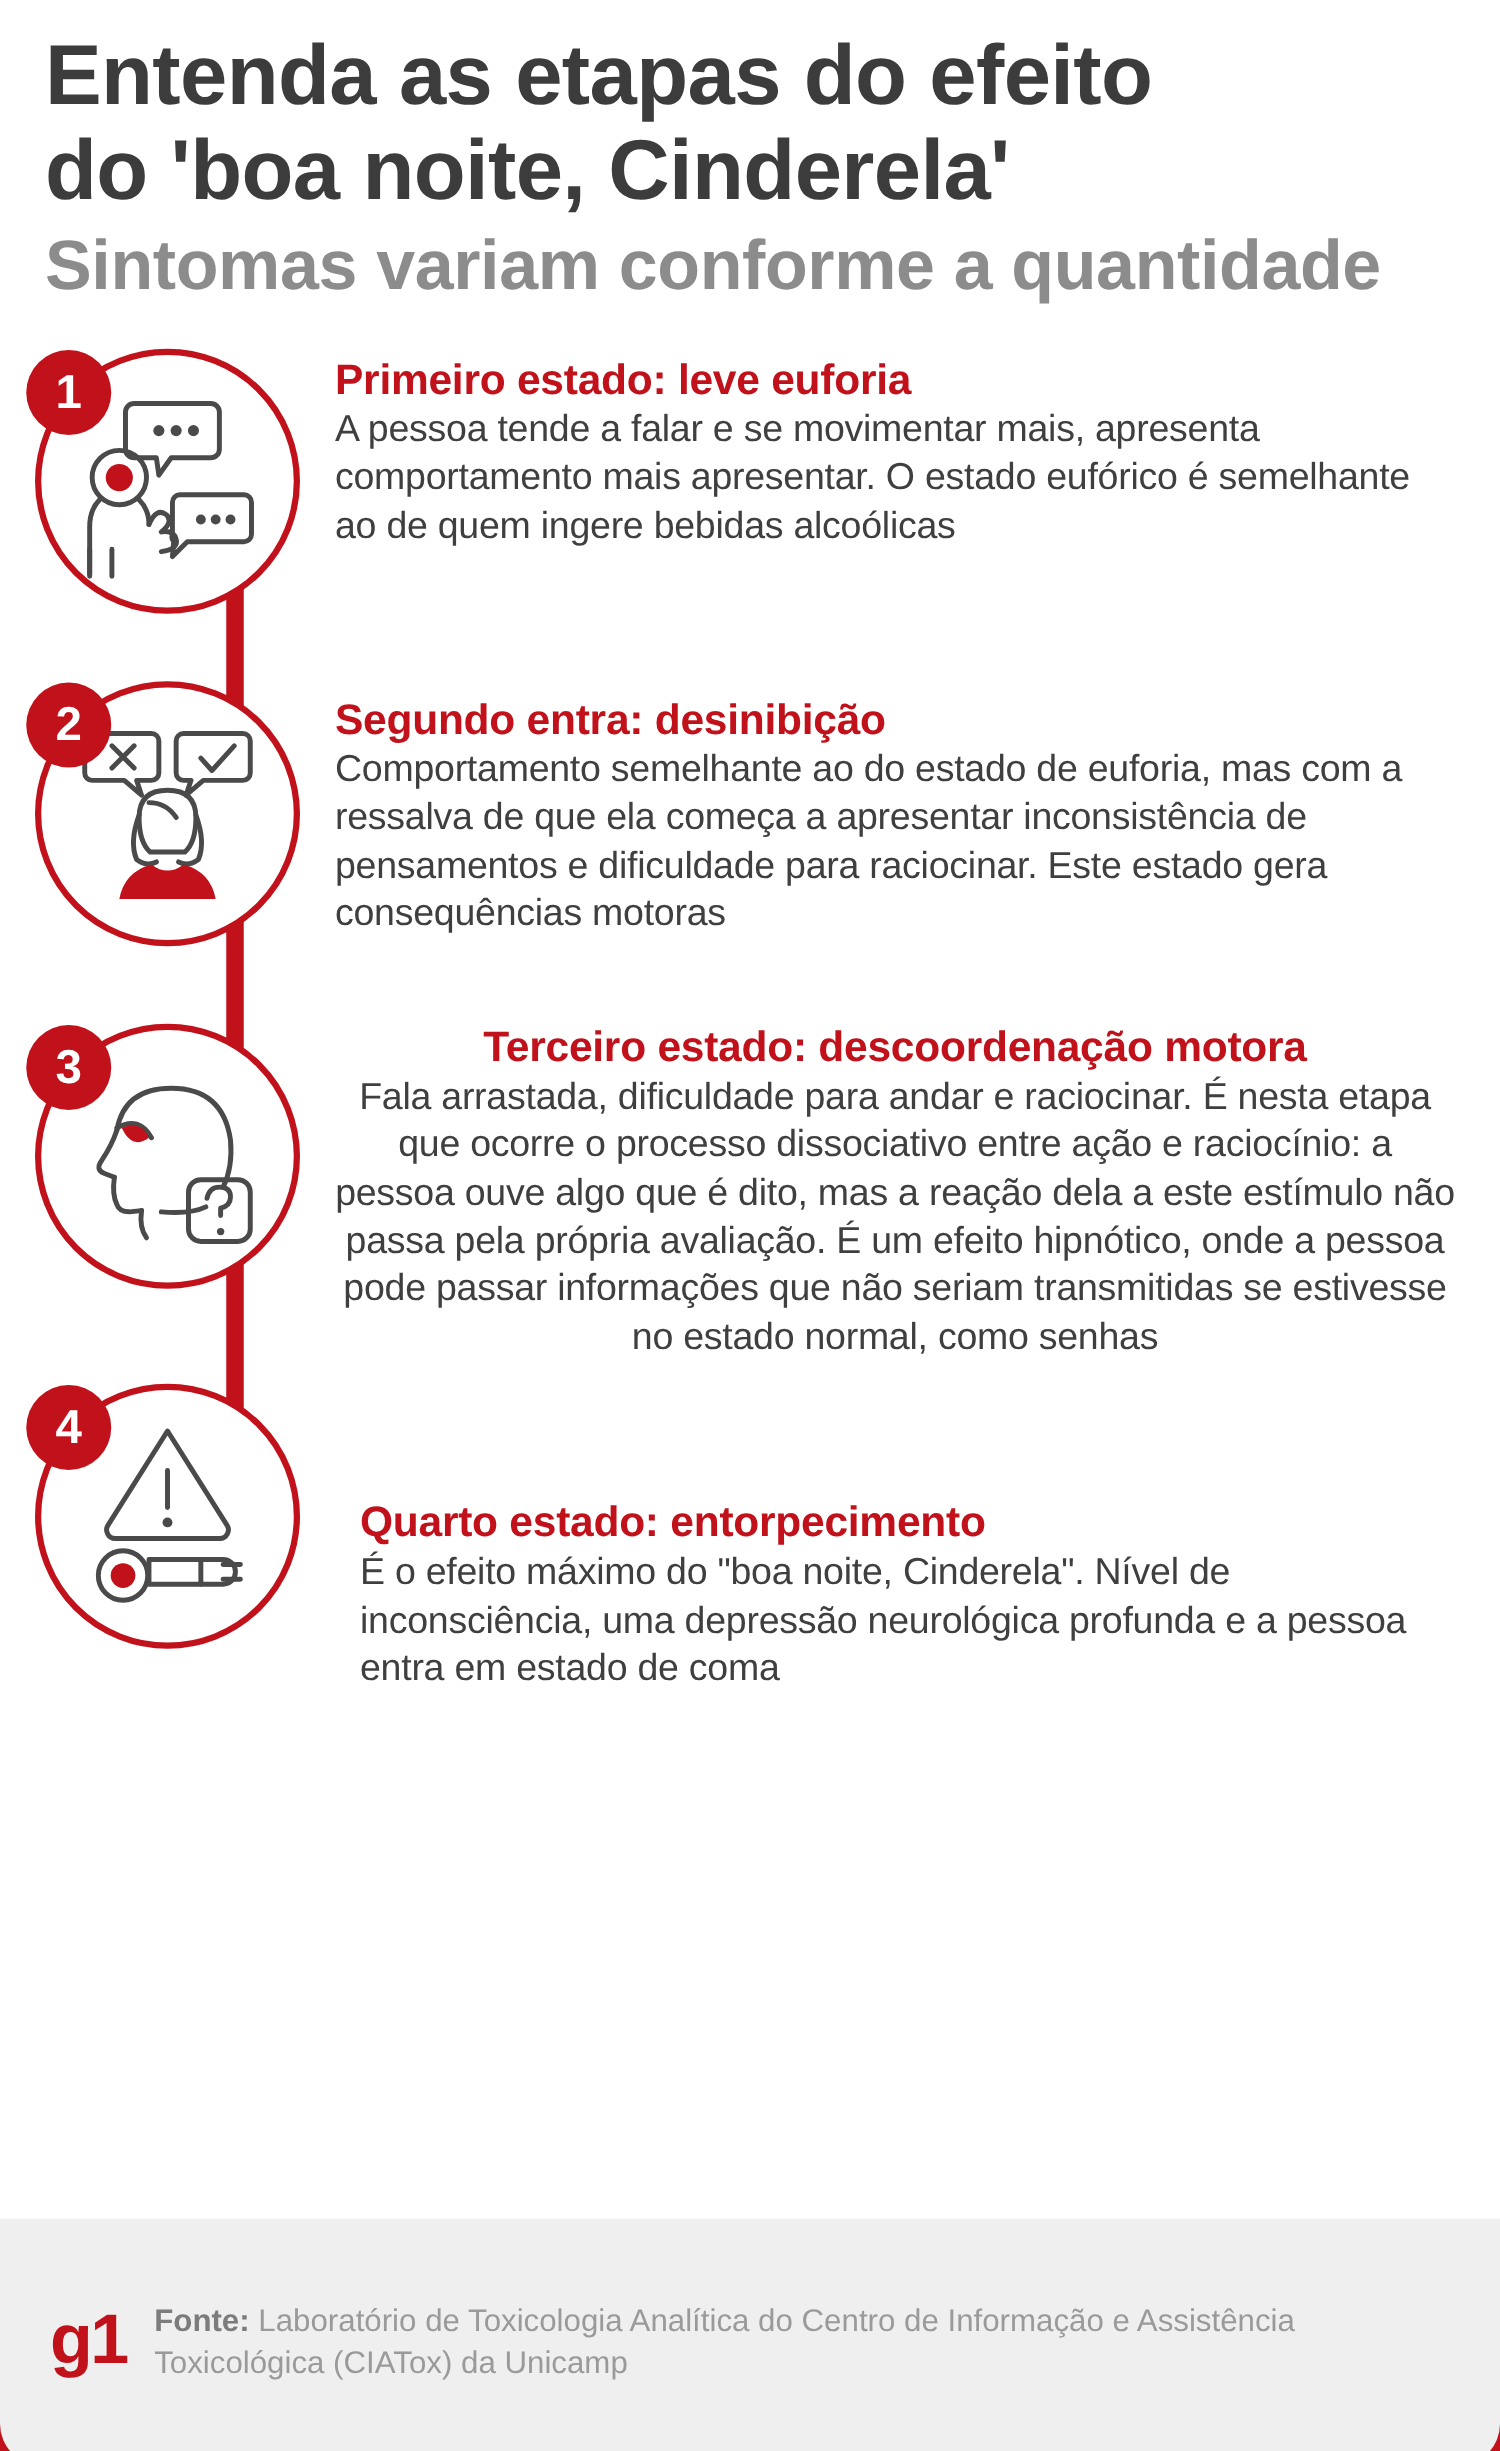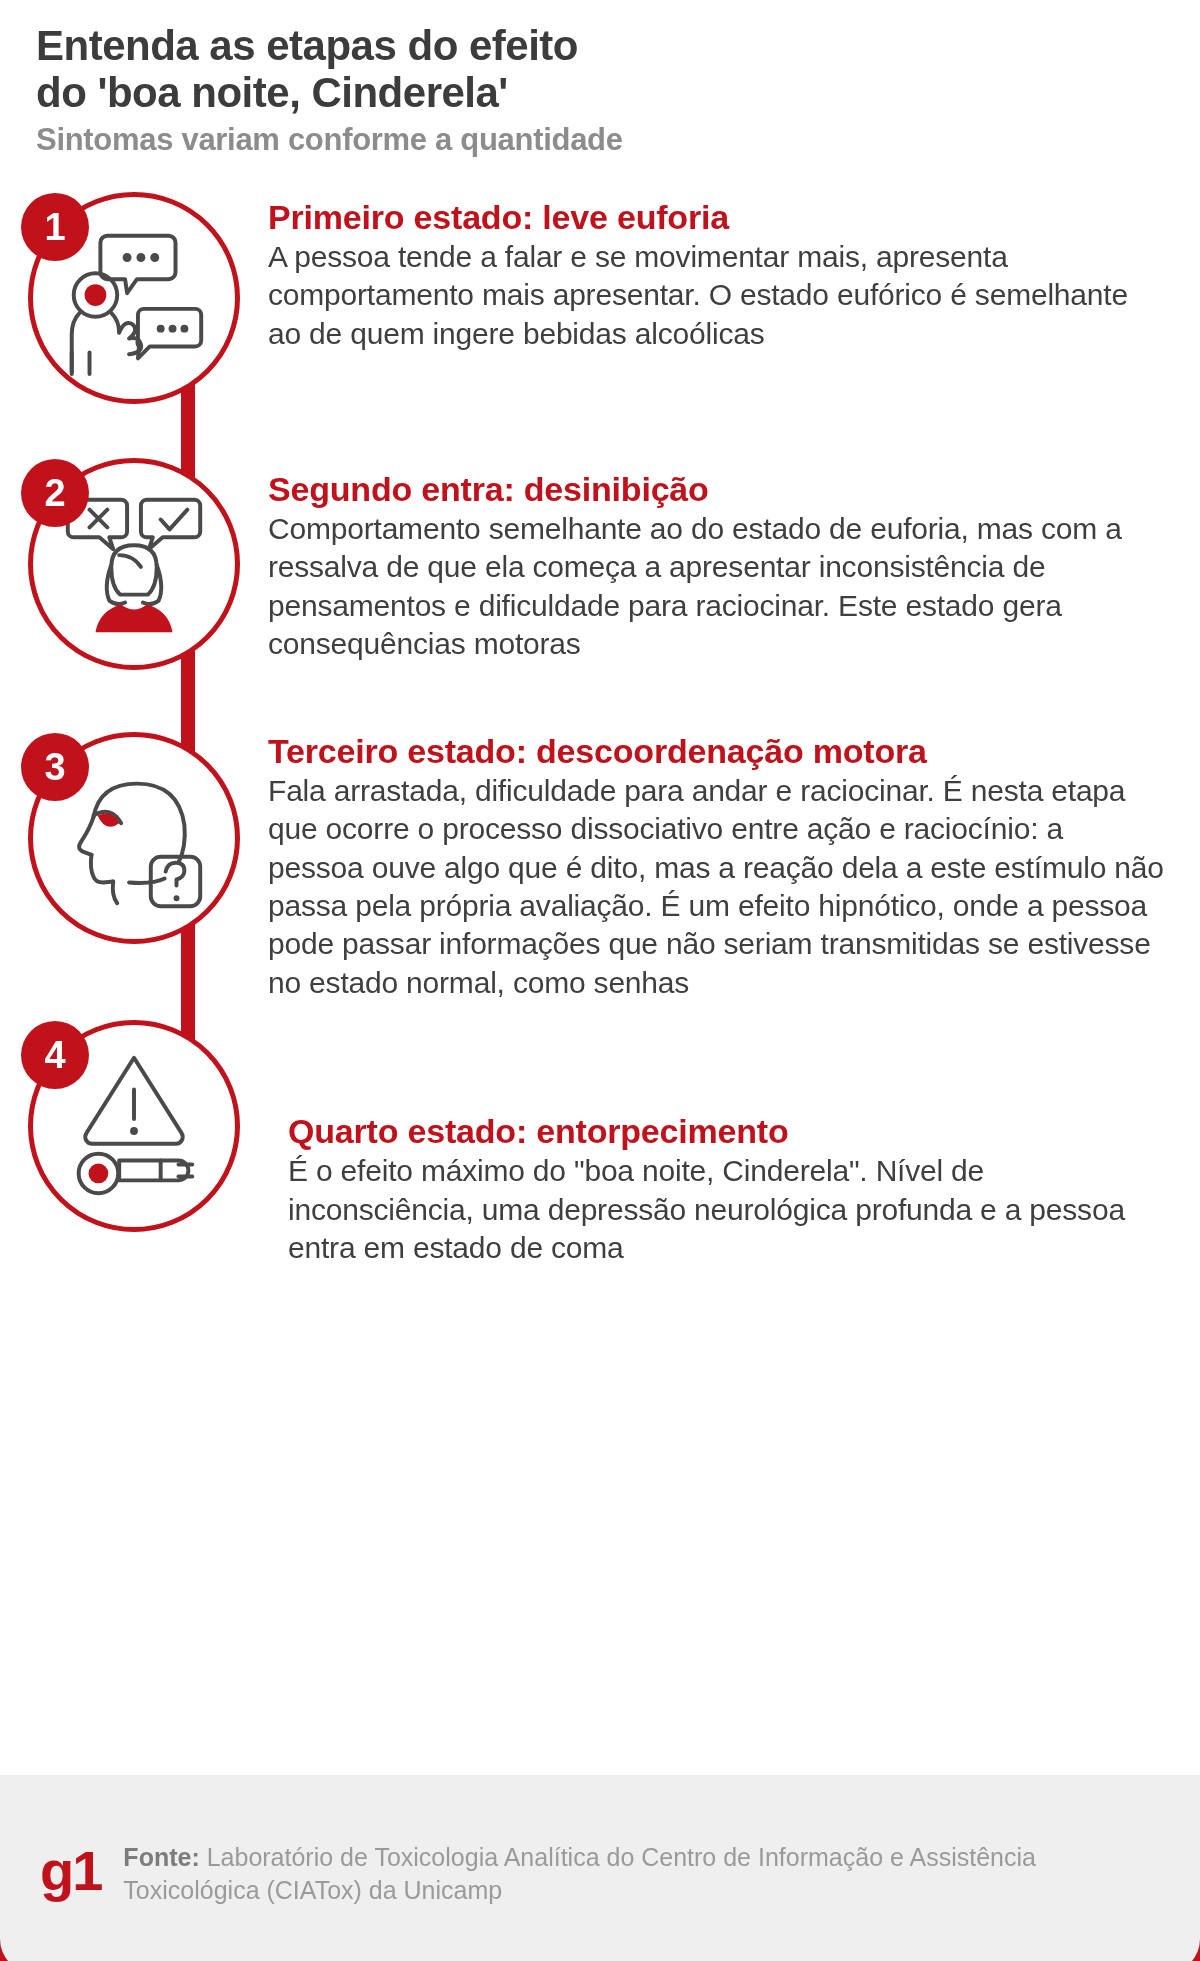--- a/index.html
+++ b/index.html
@@ -8,28 +8,28 @@
     background: #ffffff;
     font-family: "Liberation Sans", sans-serif;
   }
   body { width: 1200px; height: 1961px; position: relative; overflow: hidden; }
 
   .page { width: 1200px; height: 1961px; position: relative; background:#fff; }
 
   
   .header { padding: 22px 36px 0 36px; }
   .title {
-    font-size: 42px;
+    font-size: 68px;
     font-weight: bold;
     line-height: 1.12;
     color: #3c3c3c;
     letter-spacing: -0.5px;
   }
   .subtitle {
-    font-size: 31px;
+    font-size: 56px;
     font-weight: bold;
     line-height: 1.15;
     color: #8c8c8c;
     letter-spacing: -0.3px;
     margin-top: 6px;
   }
 
   
   .steps { position: relative; margin-top: 34px; }
 
@@ -111,21 +111,21 @@
     line-height: 1.28;
     letter-spacing: -0.2px;
   }
 
   
   #step-1 { margin-top: 0px; }
   #step-1 .text-col { padding-top: 6px; }
   #step-2 { margin-top: 54px; }
   #step-2 .text-col { padding-top: 12px; }
   #step-3 { margin-top: 62px; }
-  #step-3 .text-col { padding-top: 0px; }
+  #step-3 .text-col { padding-top: 0px; text-align: center; }
   #step-4 { margin-top: 18px; }
   #step-4 .text-col { padding-top: 92px; margin-left: 20px; }
   #step-4 .icon-col { align-self: flex-start; }
 
   
   .footer-wrap {
     position: absolute;
     left: 0;
     right: 0;
     bottom: 0;

